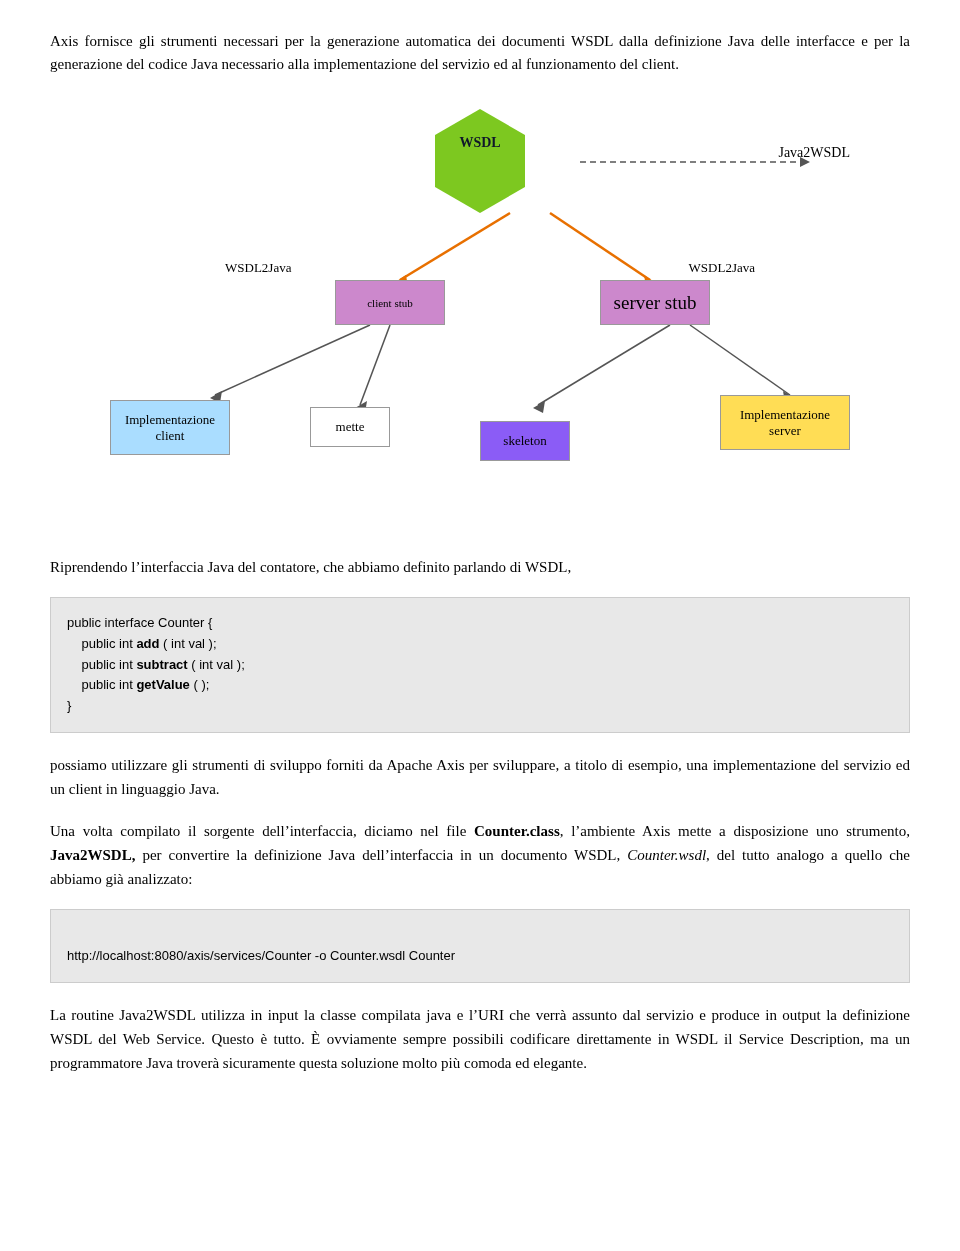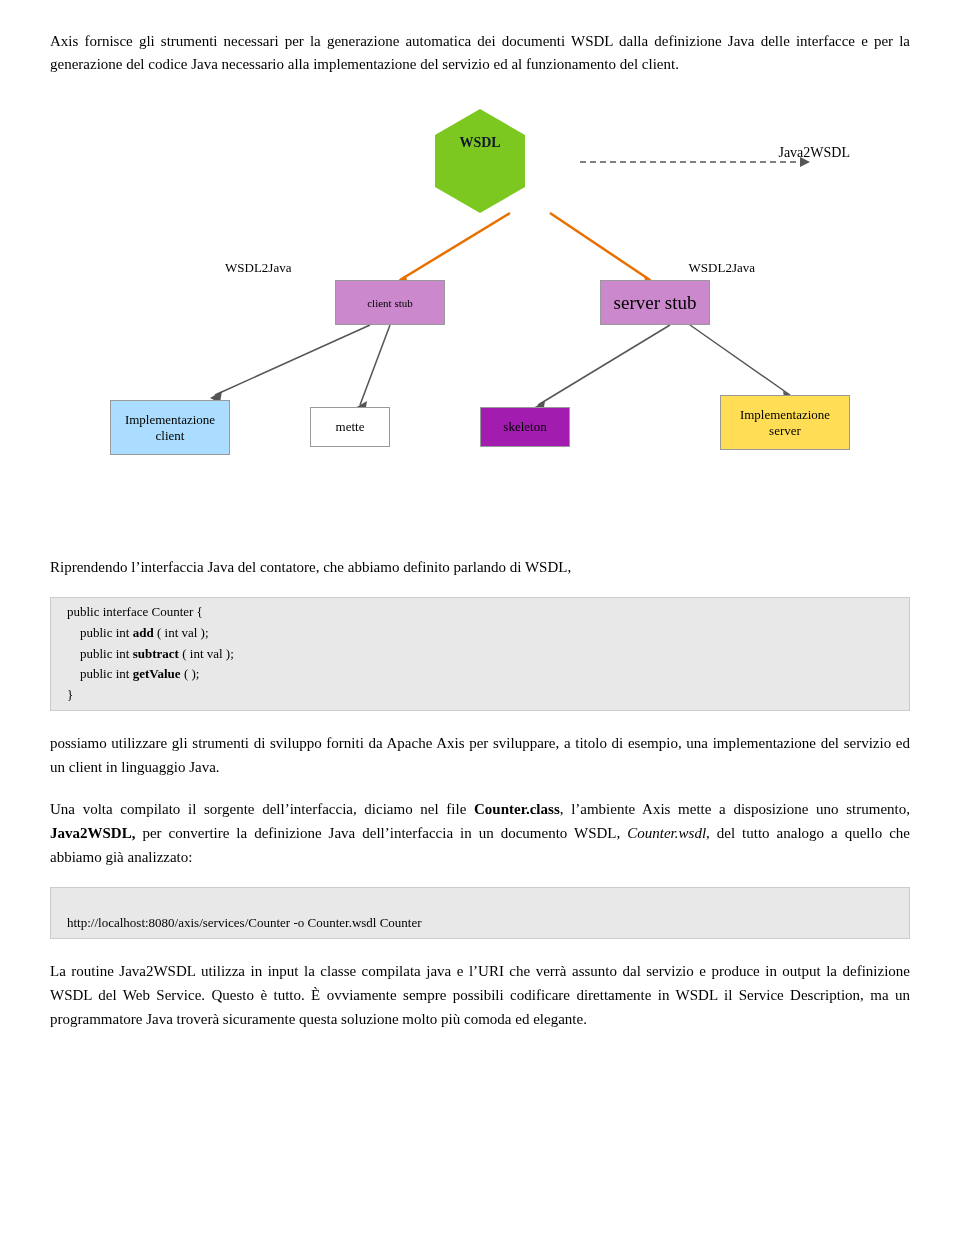--- a/index.html
+++ b/index.html
@@ -145,25 +145,25 @@
       height: 40px;
       background: #fff;
       display: flex;
       align-items: center;
       justify-content: center;
       font-size: 13px;
       border: 1px solid #999;
     }
     .box-skeleton {
       position: absolute;
-      top: 302px;
+      top: 316px;
       left: 430px;
       width: 90px;
       height: 40px;
-      background: #a21caf;
+      background: #8b5cf6;
       display: flex;
       align-items: center;
       justify-content: center;
       font-size: 13px;
       border: 1px solid #999;
       text-align: right;
     }
     .box-impl-server {
       position: absolute;
       top: 290px;
@@ -175,22 +175,22 @@
       align-items: center;
       justify-content: center;
       font-size: 13px;
       text-align: center;
       border: 1px solid #999;
     }
     
     .code-block {
       background: #e8e8e8;
       border: 1px solid #ccc;
-      padding: 4px 16px;
-      font-family: Liberation Serif, serif;
+      padding: 15px 16px;
+      font-family: Liberation Sans, sans-serif;
       font-size: 13px;
       margin-bottom: 20px;
       line-height: 1.6;
     }
     .body-text {
       font-size: 15px;
       line-height: 1.6;
       margin-bottom: 18px;
       text-align: justify;
     }

